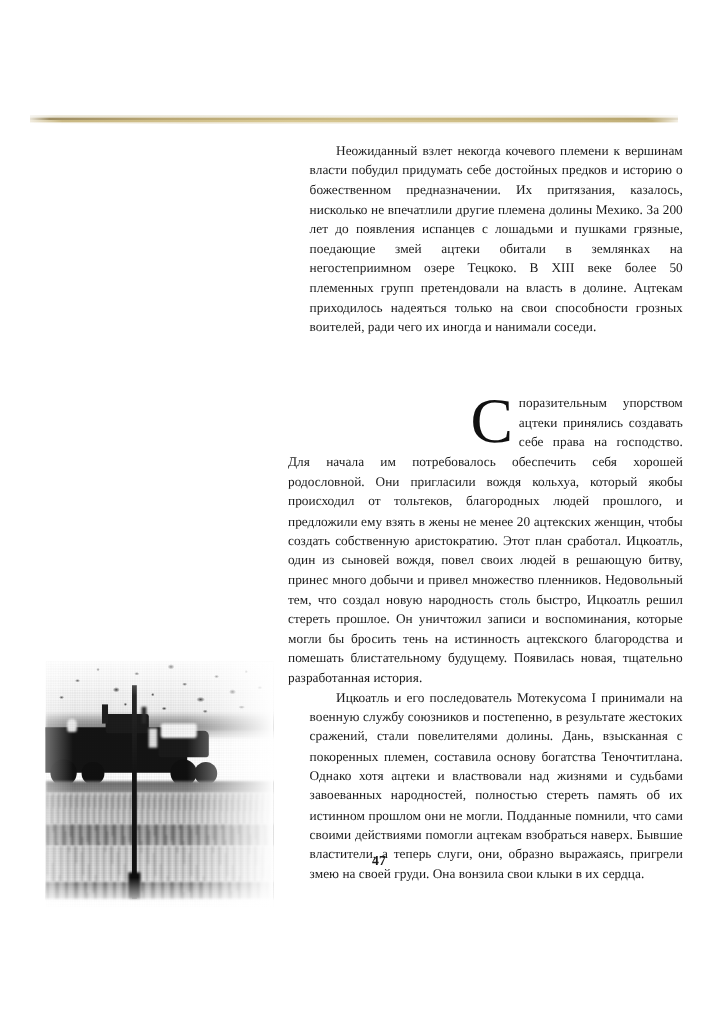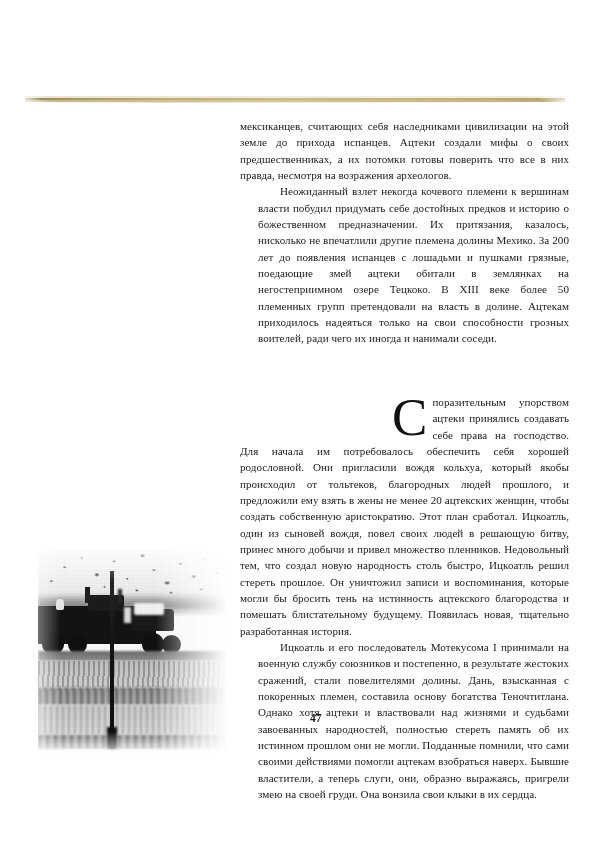--- a/index.html
+++ b/index.html
@@ -404,21 +404,20 @@
     <div class="ground-d"></div>
     <div class="ground-e"></div>
     <div class="pole"></div>
     <div class="pole-base"></div>
     <div class="grain"></div>
     <div class="vignette"></div>
   </div>
 
   <div class="text-column">
 
-    <p class="no-indent">мексиканцев, считающих себя наследниками цивилизации на этой земле до прихода испанцев. Ацтеки создали мифы о своих предшественниках, а их потомки готовы поверить что все в них правда, несмотря на возражения археологов.</p>
 
     <p class="indent">Неожиданный взлет некогда кочевого племени к вершинам власти побудил придумать себе достойных предков и историю о божественном предназначении. Их притязания, казалось, нисколько не впечатлили другие племена долины Мехико. За 200 лет до появления испанцев с лошадьми и пушками грязные, поедающие змей ацтеки обитали в землянках на негостеприимном озере Тецкоко. В XIII веке более 50 племенных групп претендовали на власть в долине. Ацтекам приходилось надеяться только на свои способности грозных воителей, ради чего их иногда и нанимали соседи.</p>
 
     <div class="gap-after-sec1"></div>
 
     <p class="no-indent dropcap-para">
       <span class="cap-shim"></span>
       <span class="dropcap">С</span>
       <span>поразительным упорством ацтеки принялись создавать себе права на господство. Для начала им потребовалось обеспечить себя хорошей родословной. Они пригласили вождя кольхуа, который якобы происходил от тольтеков, благородных людей прошлого, и предложили ему взять в жены не менее 20 ацтекских женщин, чтобы создать собственную аристократию. Этот план сработал. Ицкоатль, один из сыновей вождя, повел своих людей в решающую битву, принес много добычи и привел множество пленников. Недовольный тем, что создал новую народность столь быстро, Ицкоатль решил стереть прошлое. Он уничтожил записи и воспоминания, которые могли бы бросить тень на истинность ацтекского благородства и помешать блистательному будущему. Появилась новая, тщательно разработанная история.</span>
     </p>

